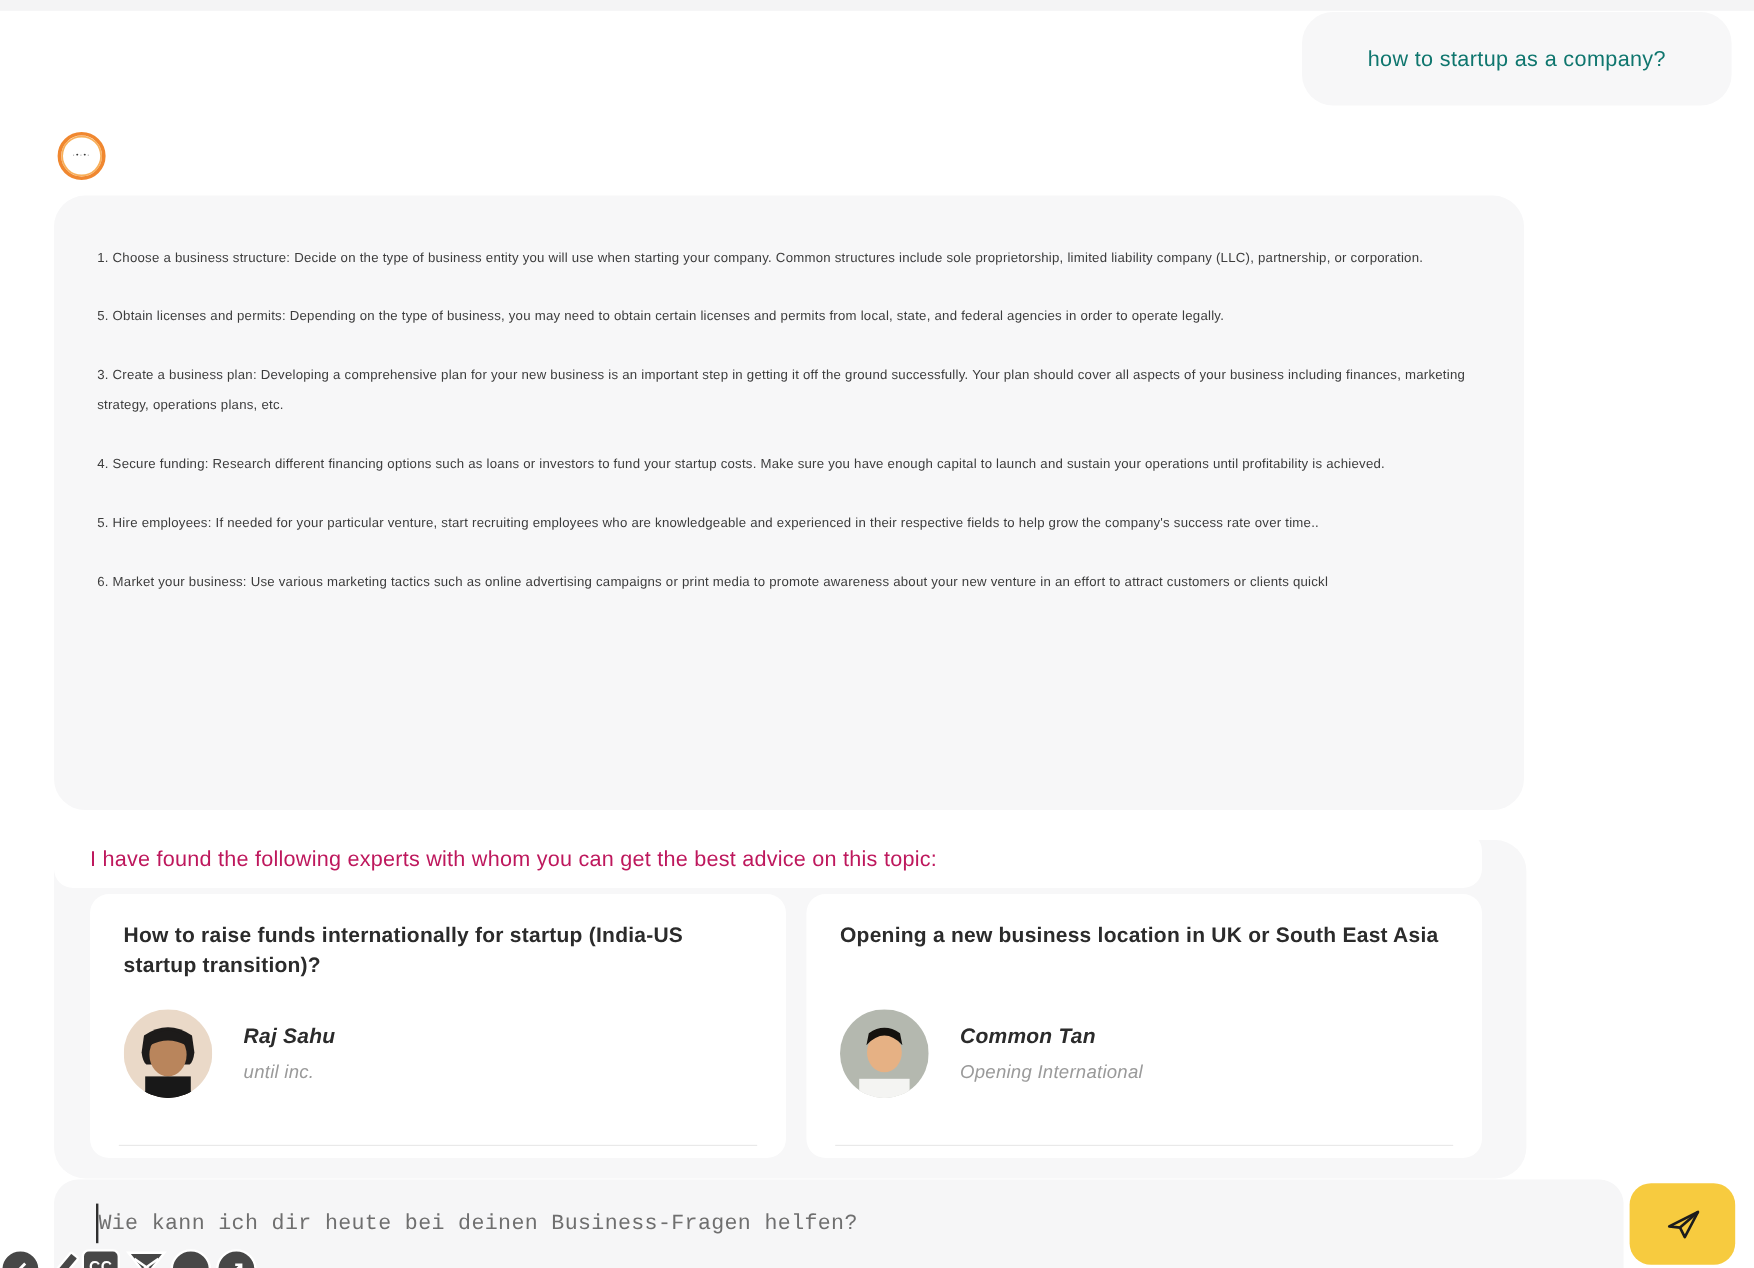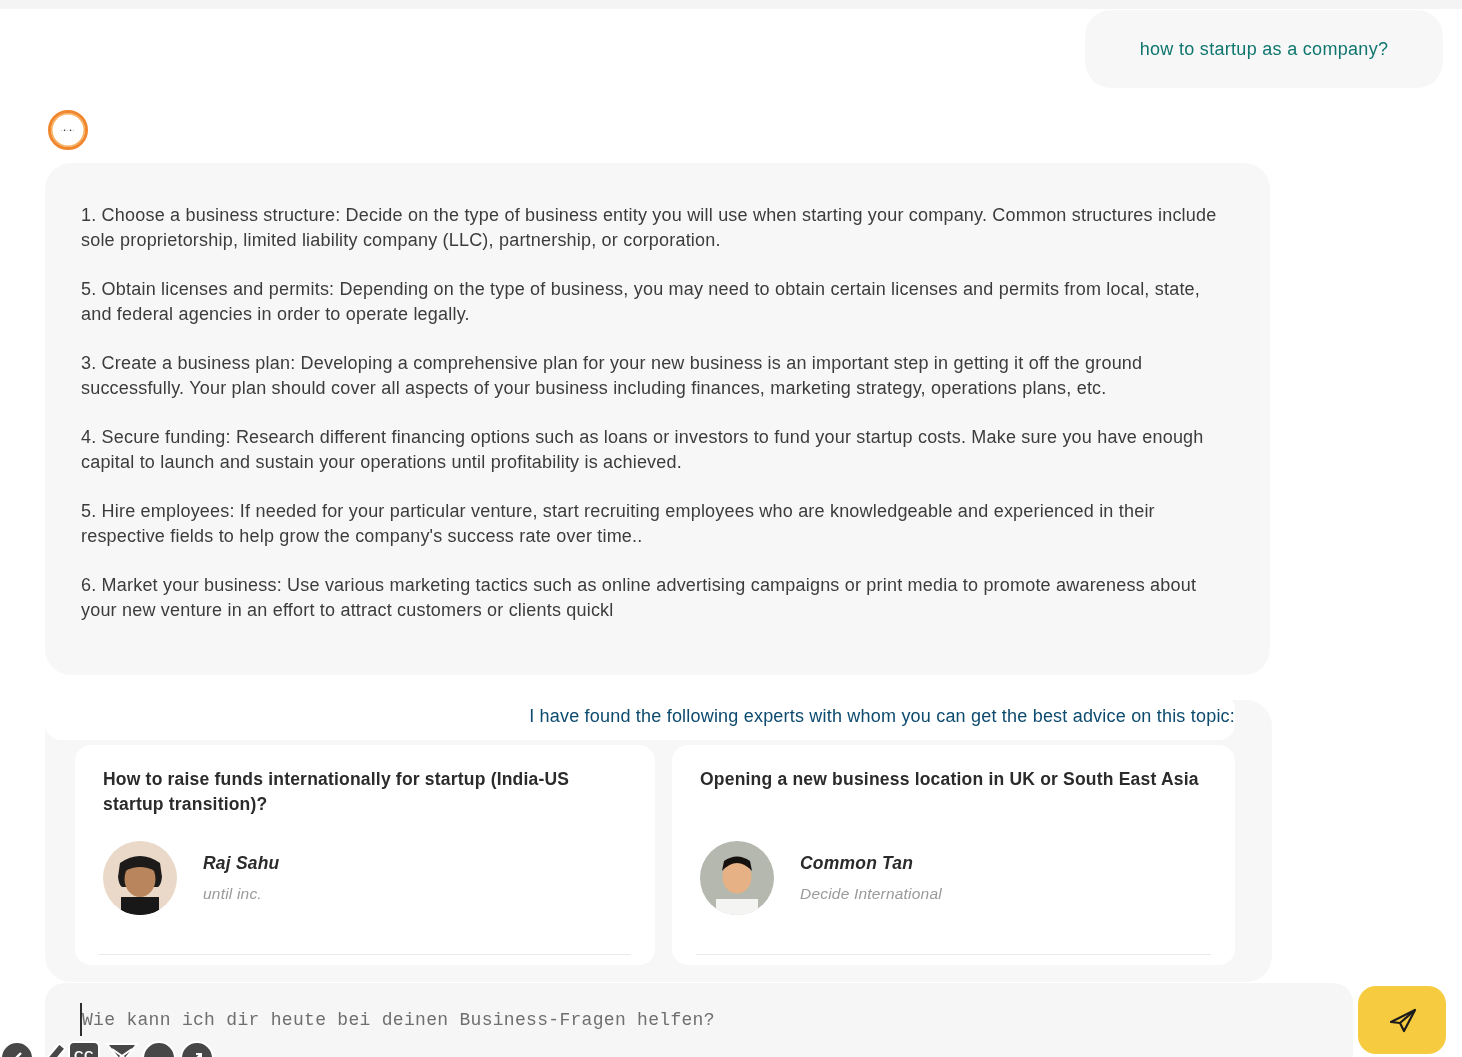--- a/index.html
+++ b/index.html
@@ -35,32 +35,31 @@
   .bot-avatar .marks {
     font-size:6px; color:#3a3a3a; letter-spacing:1px; line-height:1;
   }
   
   .bot-bubble {
     position:absolute; left:45px; top:163px; width:1225px; height:512px;
     background:#f7f7f8; border-radius:26px;
     padding:40px 36px 0 36px;
   }
   .bot-bubble p {
-    font-size:18px; line-height:25px; letter-spacing:.2px;
+    font-size:11px; line-height:25px; letter-spacing:.2px;
     color:#3c3c3c; margin-bottom:24px; max-width:1145px;
   }
   
   .experts-intro {
     position:absolute; left:45px; top:693px; width:1190px; height:47px;
     background:#ffffff; border-radius:16px;
     display:flex; align-items:center;
     padding-left:30px;
-    font-size:18px; letter-spacing:.2px; color:#0c4a6e;
+    font-size:18px; letter-spacing:.2px; color:#be185d;
     z-index:3;
-    justify-content:flex-end;
   }
   
   .experts-bubble {
     position:absolute; left:45px; top:700px; width:1227px; height:282px;
     background:#f7f7f8; border-radius:26px; z-index:1;
   }
   .expert-card {
     position:absolute; top:745px; height:220px;
     background:#ffffff; border-radius:16px; z-index:2;
     padding:22px 28px 0 28px;
@@ -181,21 +180,21 @@
       <svg viewBox="0 0 74 74" width="74" height="74">
         <rect width="74" height="74" fill="#b4b8af"></rect>
         <ellipse cx="37" cy="36" rx="14.5" ry="16.5" fill="#e6b184"></ellipse>
         <path d="M22 30 q15 -16 30 0 l-2 -10 q-13 -9 -26 0 Z" fill="#14110e"></path>
         <path d="M9 74 q28 -24 56 0 Z" fill="#f4f4f2"></path>
         <rect x="16" y="58" width="42" height="16" fill="#f4f4f2"></rect>
       </svg>
     </div>
     <div class="expert-meta">
       <div class="expert-name">Common Tan</div>
-      <div class="expert-company">Decide International</div>
+      <div class="expert-company">Opening International</div>
     </div>
   </div>
   <div class="card-divider"></div>
 </div>
 
 <div class="composer-bar">
   <div class="caret"></div>
   <input class="composer-input" type="text" placeholder="Wie kann ich dir heute bei deinen Business-Fragen helfen?" style="">
 </div>
 

